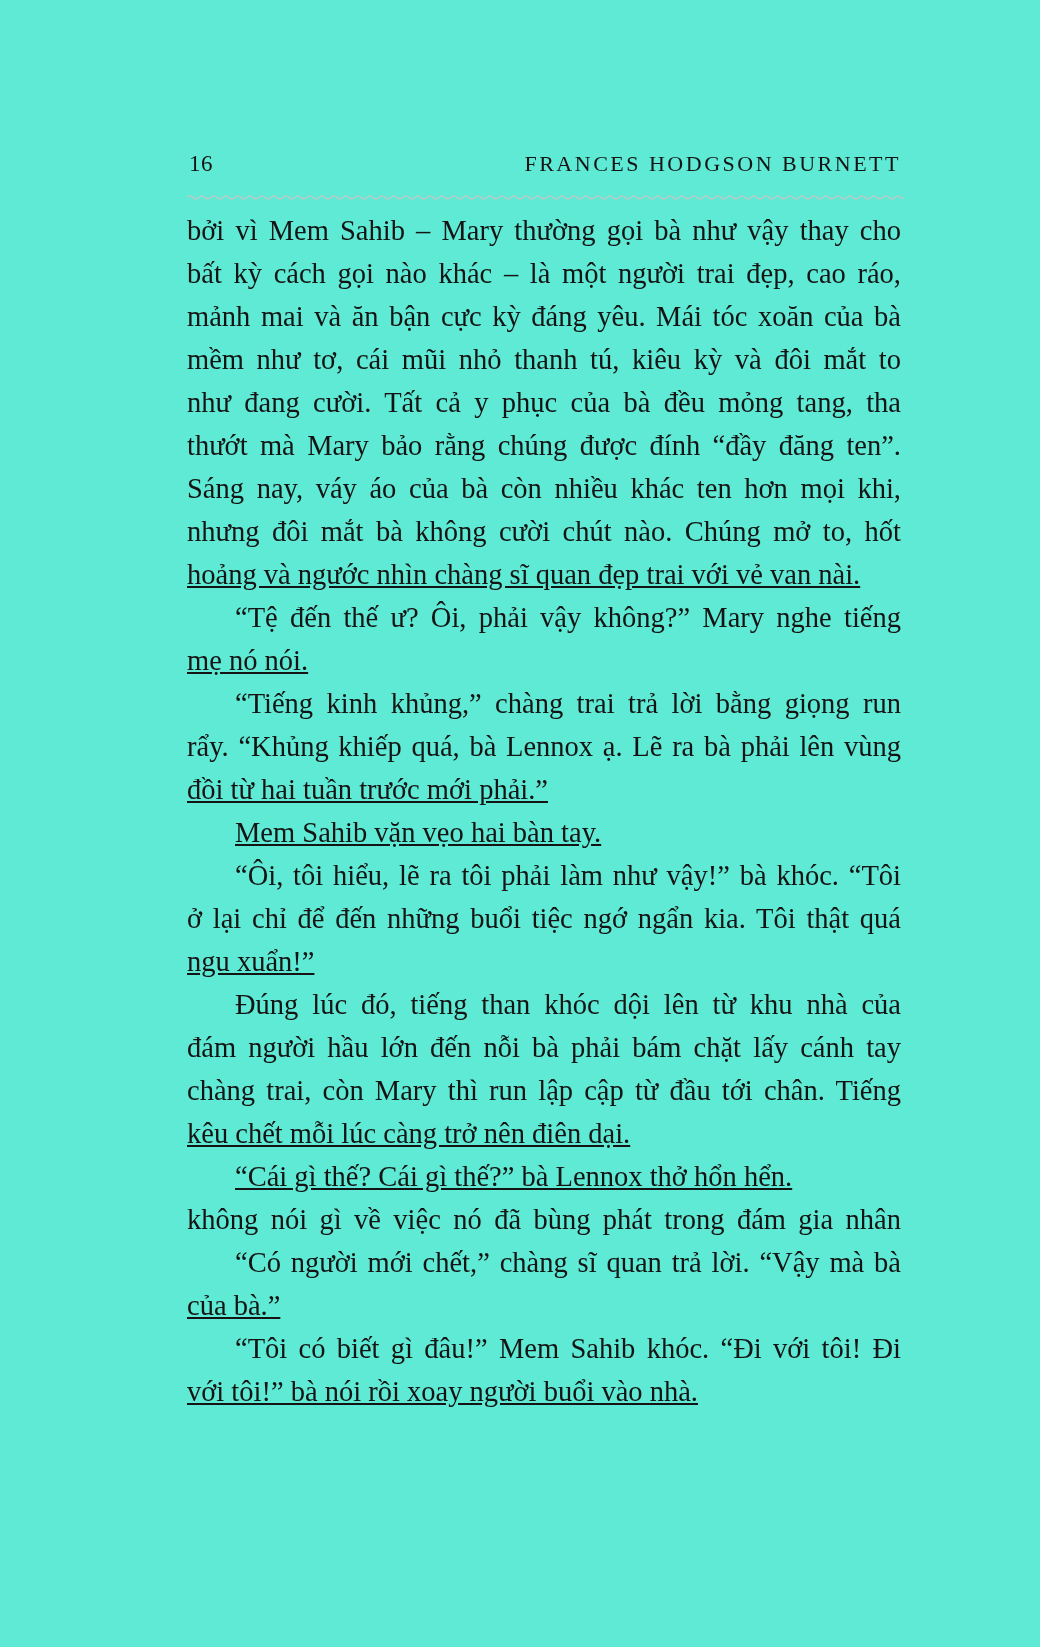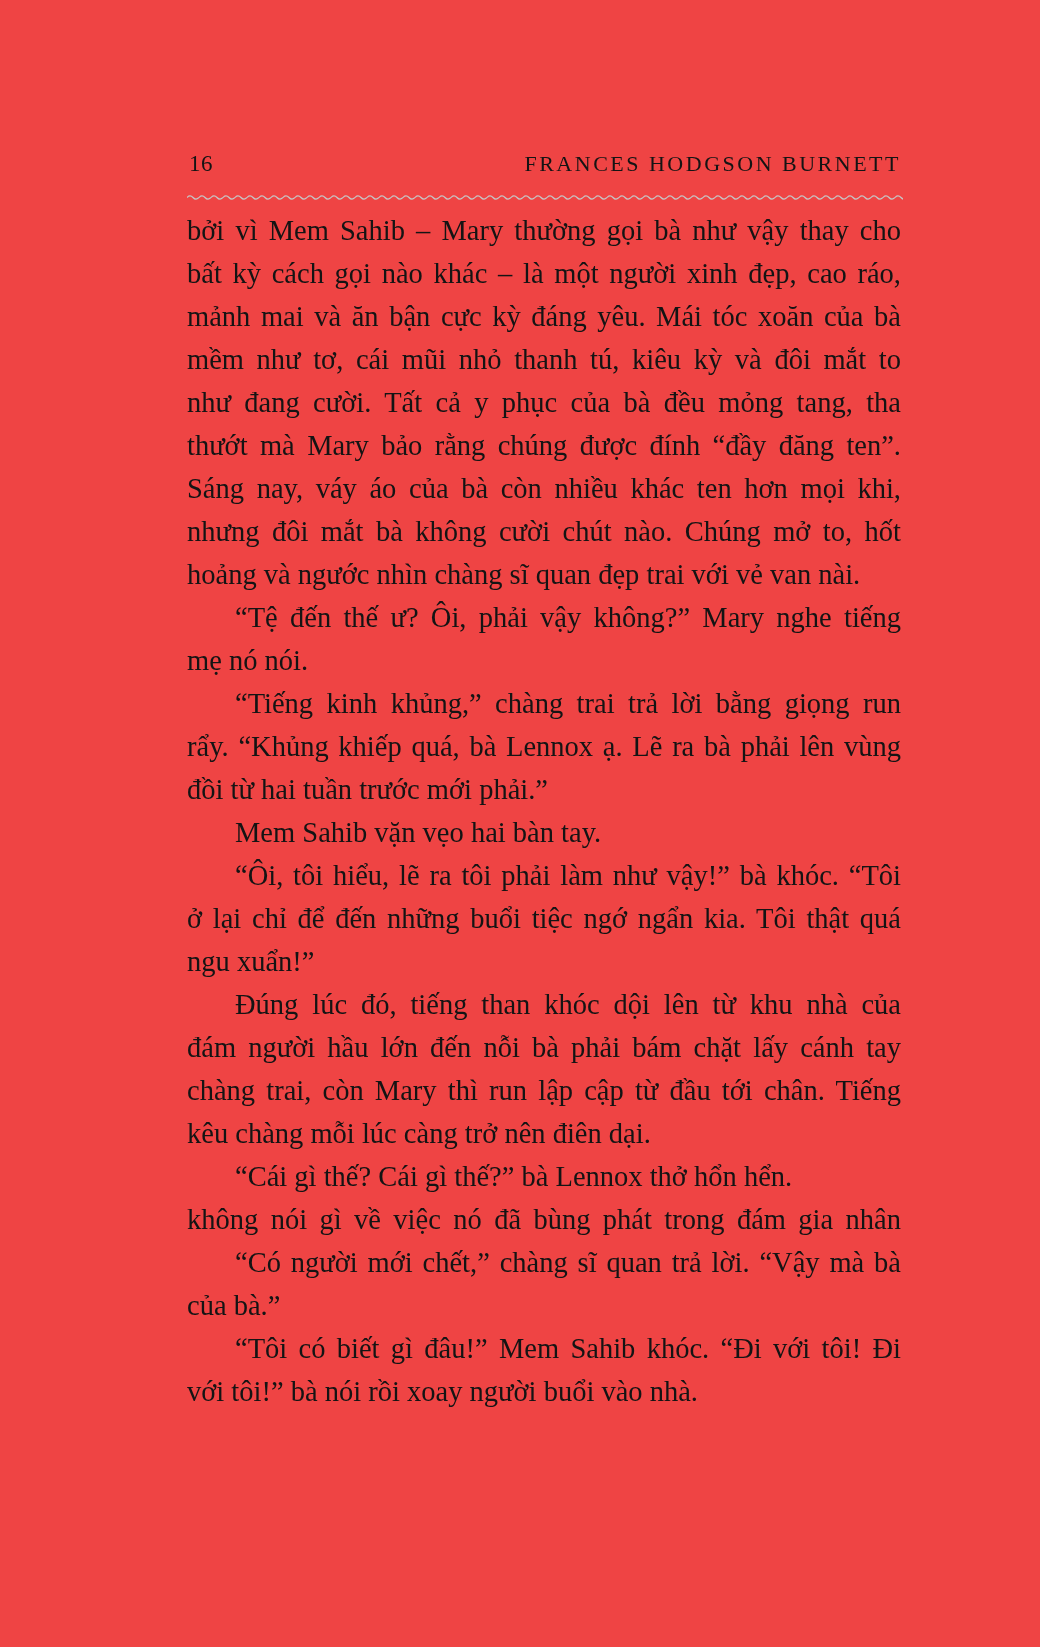--- a/index.html
+++ b/index.html
@@ -4,21 +4,21 @@
 <style>
   html, body {
     margin: 0;
     padding: 0;
     background: #ffffff;
   }
   .page {
     position: relative;
     width: 1040px;
     height: 1647px;
-    background: #ef4444;
+    background: #5eead4;
     overflow: hidden;
     font-family: "Liberation Serif", "DejaVu Serif", serif;
     color: #141414;
   }
   .content {
     position: absolute;
     left: 187px;
     top: 0;
     width: 714px;
   }
@@ -52,20 +52,21 @@
   }
   .line {
     height: 43px;
     white-space: nowrap;
     text-align: justify;
     text-align-last: justify;
   }
   .line.last {
     text-align: right;
     text-align-last: left;
+    text-decoration: underline;
   }
   .line.indent {
     text-indent: 48px;
   }
 </style>
 </head>
 <body>
 
 <div class="page">
   <div class="content">
@@ -79,41 +80,41 @@
       <defs>
         <pattern id="wavepat" x="0" y="0" width="12" height="8" patternUnits="userSpaceOnUse">
           <path d="M0 4.5 Q 3 1.2 6 4.5 T 12 4.5" fill="none" stroke="#c6c6c6" stroke-width="1.2"></path>
         </pattern>
       </defs>
       <rect width="716" height="8" fill="url(#wavepat)"></rect>
     </svg>
 
     <main class="text-block">
         <div class="line">bởi vì Mem Sahib – Mary thường gọi bà như vậy thay cho</div>
-        <div class="line">bất kỳ cách gọi nào khác – là một người xinh đẹp, cao ráo,</div>
+        <div class="line">bất kỳ cách gọi nào khác – là một người trai đẹp, cao ráo,</div>
         <div class="line">mảnh mai và ăn bận cực kỳ đáng yêu. Mái tóc xoăn của bà</div>
         <div class="line">mềm như tơ, cái mũi nhỏ thanh tú, kiêu kỳ và đôi mắt to</div>
         <div class="line">như đang cười. Tất cả y phục của bà đều mỏng tang, tha</div>
         <div class="line">thướt mà Mary bảo rằng chúng được đính “đầy đăng ten”.</div>
         <div class="line">Sáng nay, váy áo của bà còn nhiều khác ten hơn mọi khi,</div>
         <div class="line">nhưng đôi mắt bà không cười chút nào. Chúng mở to, hốt</div>
         <div class="line last">hoảng và ngước nhìn chàng sĩ quan đẹp trai với vẻ van nài.</div>
         <div class="line indent">“Tệ đến thế ư? Ôi, phải vậy không?” Mary nghe tiếng</div>
         <div class="line last">mẹ nó nói.</div>
         <div class="line indent">“Tiếng kinh khủng,” chàng trai trả lời bằng giọng run</div>
         <div class="line">rẩy. “Khủng khiếp quá, bà Lennox ạ. Lẽ ra bà phải lên vùng</div>
         <div class="line last">đồi từ hai tuần trước mới phải.”</div>
         <div class="line indent last">Mem Sahib vặn vẹo hai bàn tay.</div>
         <div class="line indent">“Ôi, tôi hiểu, lẽ ra tôi phải làm như vậy!” bà khóc. “Tôi</div>
         <div class="line">ở lại chỉ để đến những buổi tiệc ngớ ngẩn kia. Tôi thật quá</div>
         <div class="line last">ngu xuẩn!”</div>
         <div class="line indent">Đúng lúc đó, tiếng than khóc dội lên từ khu nhà của</div>
         <div class="line">đám người hầu lớn đến nỗi bà phải bám chặt lấy cánh tay</div>
         <div class="line">chàng trai, còn Mary thì run lập cập từ đầu tới chân. Tiếng</div>
-        <div class="line last">kêu chàng mỗi lúc càng trở nên điên dại.</div>
+        <div class="line last">kêu chết mỗi lúc càng trở nên điên dại.</div>
         <div class="line indent last">“Cái gì thế? Cái gì thế?” bà Lennox thở hổn hển.</div>
         <div class="line">không nói gì về việc nó đã bùng phát trong đám gia nhân</div>
         <div class="line indent">“Có người mới chết,” chàng sĩ quan trả lời. “Vậy mà bà</div>
         <div class="line last">của bà.”</div>
         <div class="line indent">“Tôi có biết gì đâu!” Mem Sahib khóc. “Đi với tôi! Đi</div>
         <div class="line last">với tôi!” bà nói rồi xoay người buổi vào nhà.</div>
       </main>
 
   </div>
 </div>

